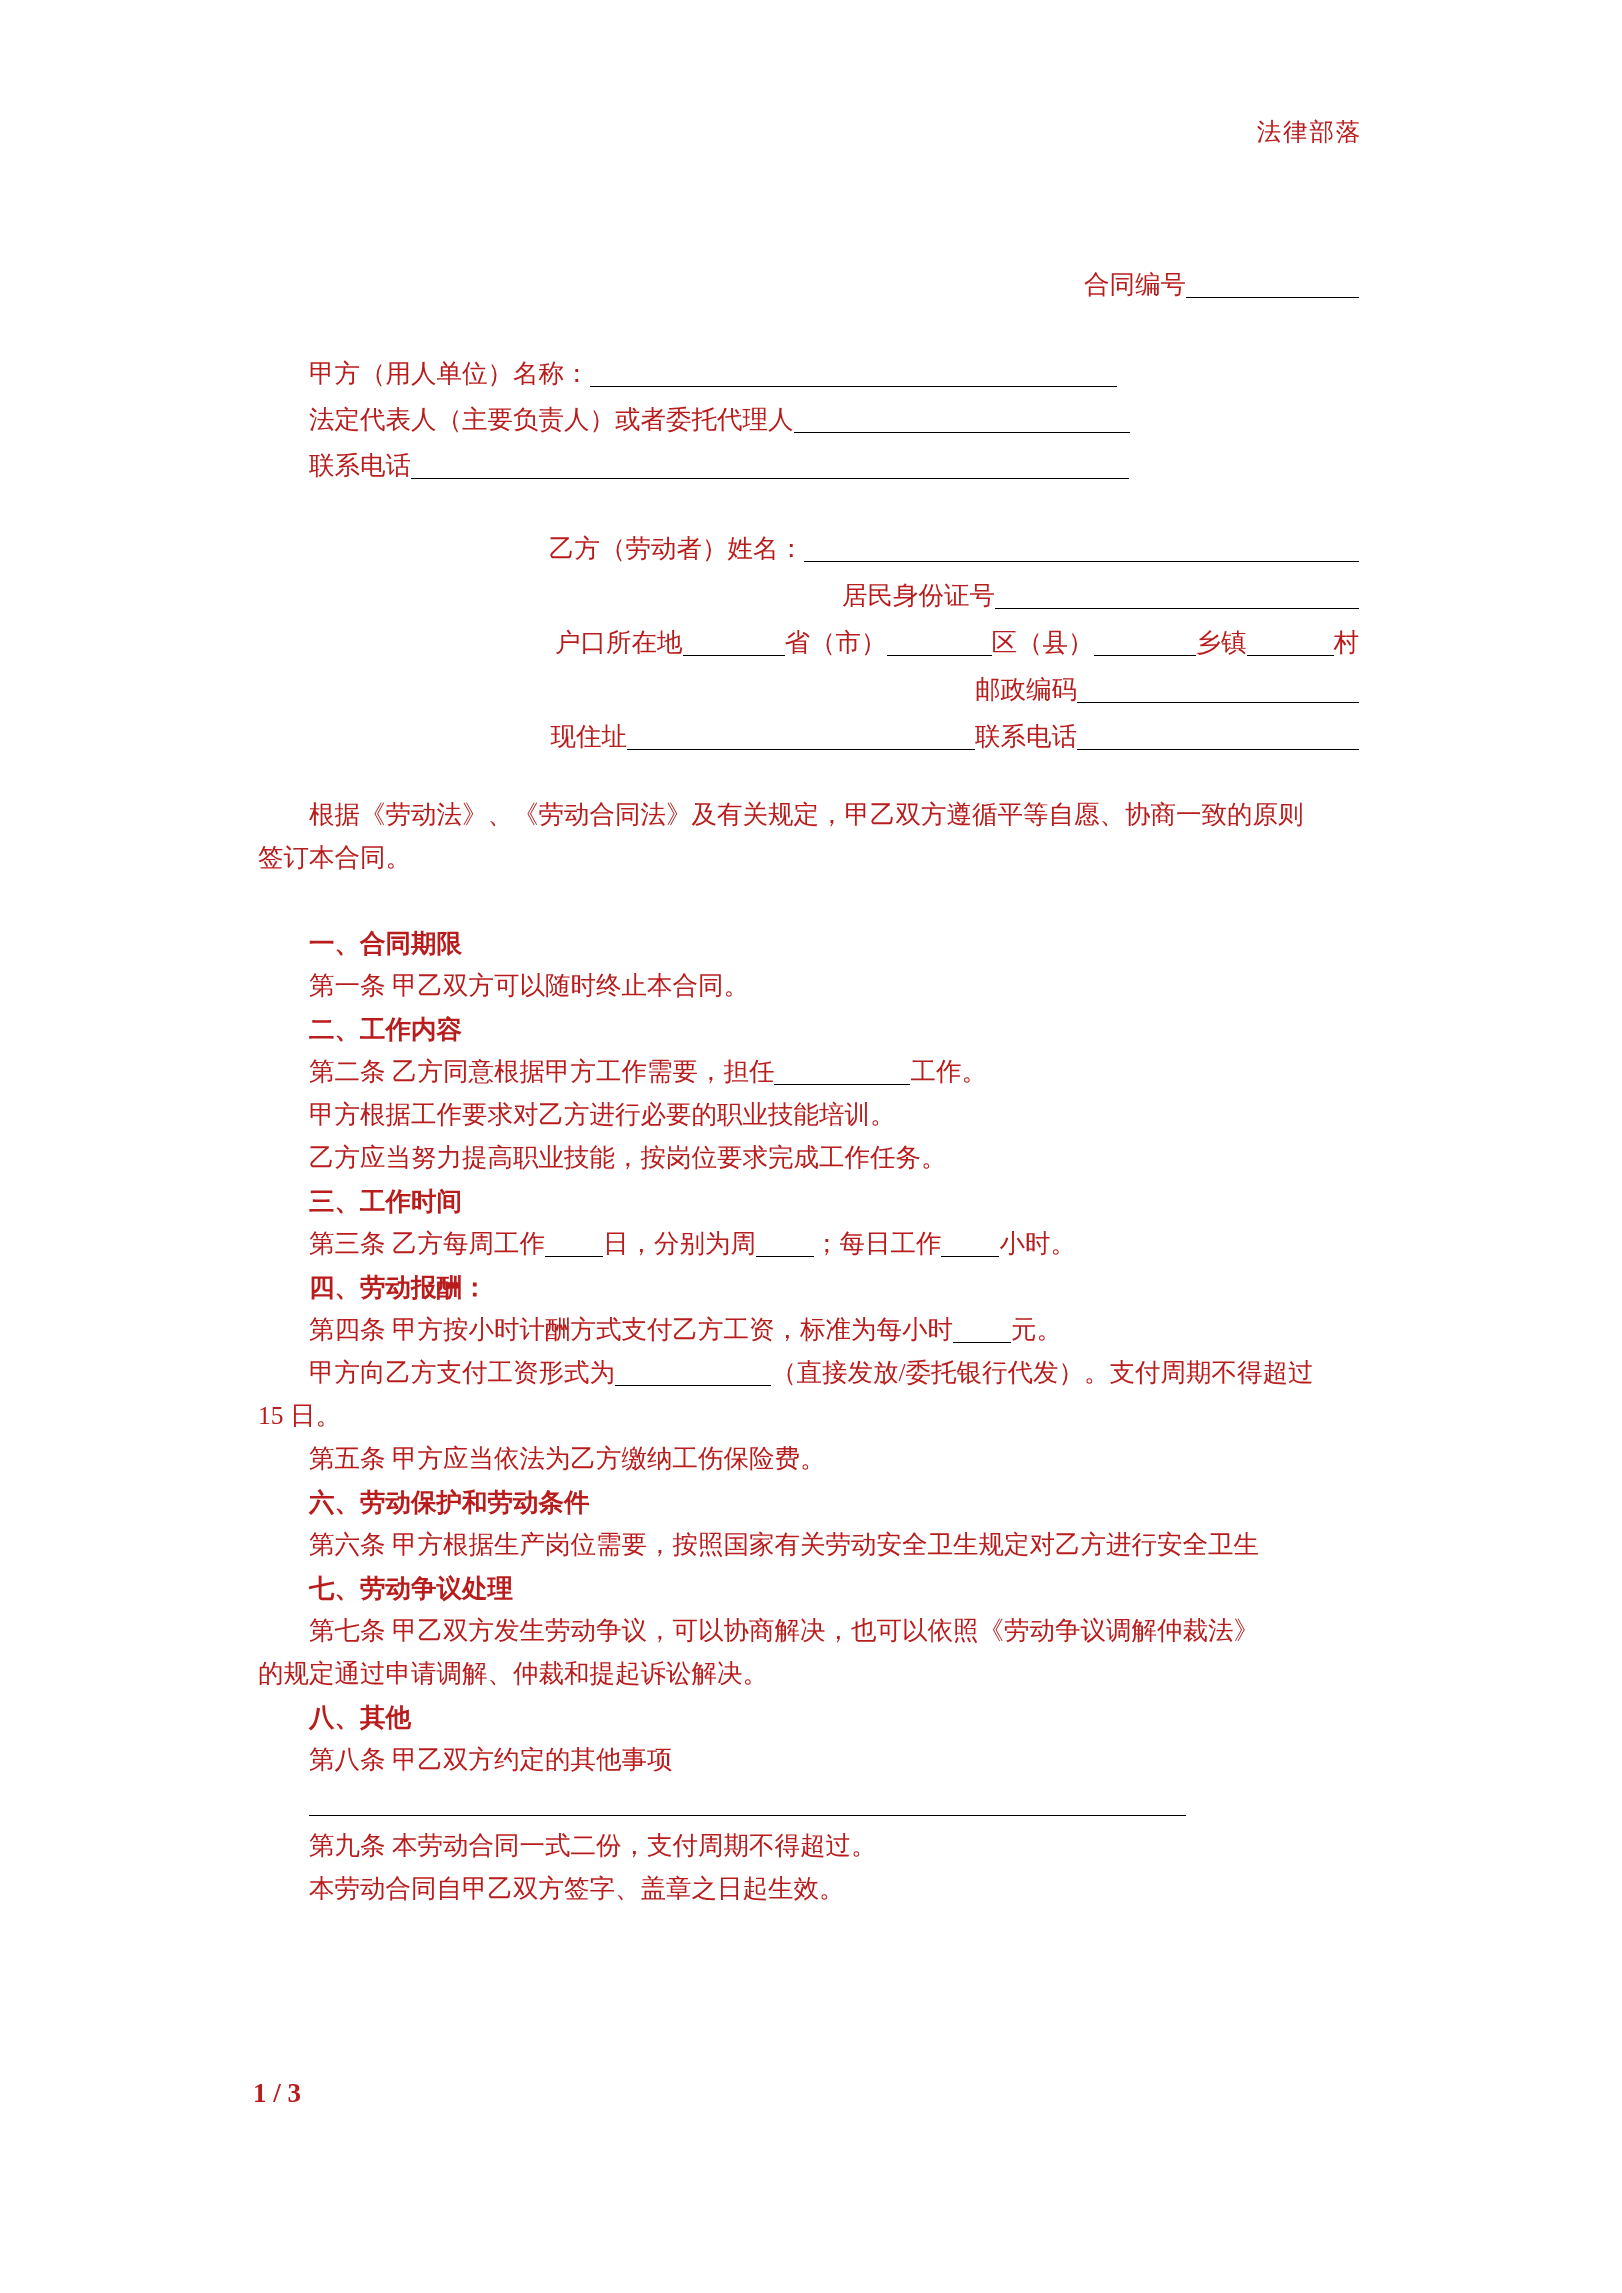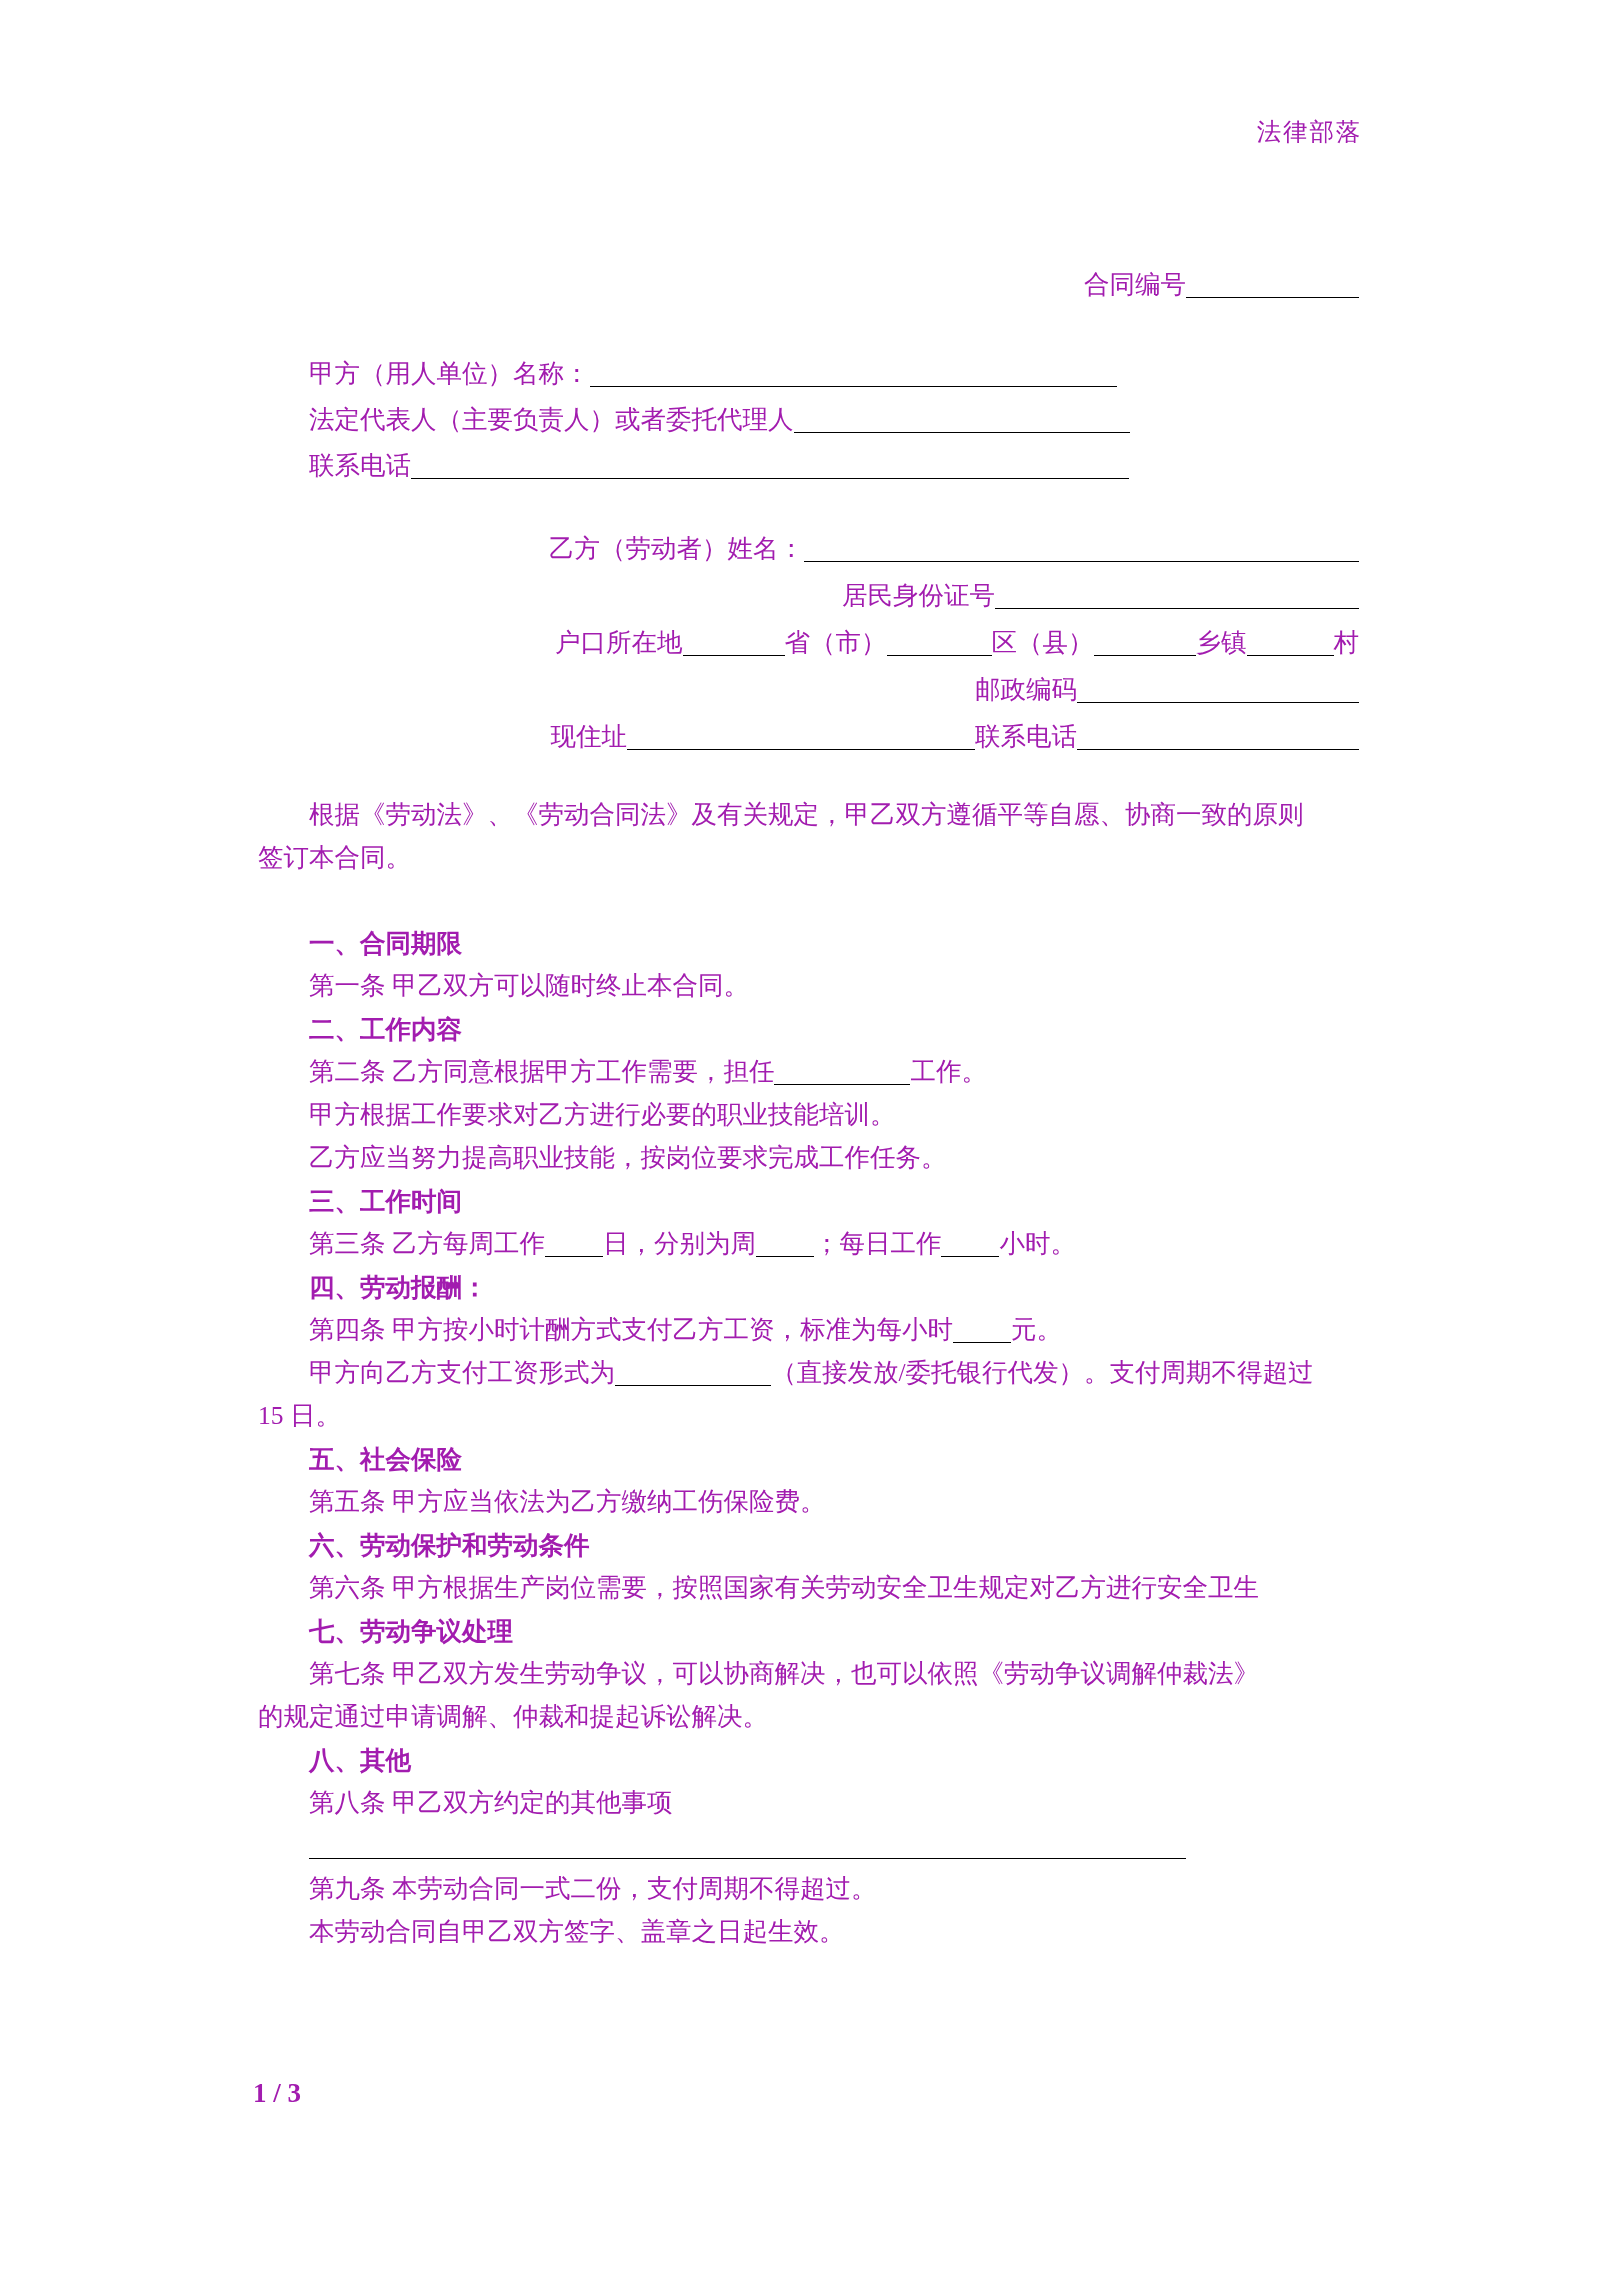--- a/index.html
+++ b/index.html
@@ -1,21 +1,21 @@
 <!DOCTYPE html>
 <html style="font-size:14.5px"><head>
 <meta charset="utf-8">
 <style>
   html,body{margin:0;padding:0;background:#ffffff;}
   .page{
     position:relative;
     width:1623px;
     height:2294px;
     background:#ffffff;
-    color:#a21caf;
+    color:#b91c1c;
     font-family:"Liberation Serif","DejaVu Serif",serif;
     font-size:25.5px;
     overflow:hidden;
   }
   .watermark{
     position:absolute;
     top:115px;
     right:261px;
     font-size:24.5px;
     letter-spacing:1.8px;
@@ -103,21 +103,20 @@
       <p class="ln ind">乙方应当努力提高职业技能，按岗位要求完成工作任务。</p>
 
       <p class="ln ind h">三、工作时间</p>
       <p class="ln ind"><span>第三条 乙方每周工作</span><span class="ul" style="width:58px"></span><span>日，分别为周</span><span class="ul" style="width:58px"></span><span>；每日工作</span><span class="ul" style="width:58px"></span><span>小时。</span></p>
 
       <p class="ln ind h">四、劳动报酬：</p>
       <p class="ln ind"><span>第四条 甲方按小时计酬方式支付乙方工资，标准为每小时</span><span class="ul" style="width:58px"></span><span>元。</span></p>
       <p class="ln ind"><span>甲方向乙方支付工资形式为</span><span class="ul" style="width:156px"></span><span>（直接发放/委托银行代发）。支付周期不得超过</span></p>
       <p class="ln">15 日。</p>
 
-      <p class="ln ind h">五、社会保险</p>
       <p class="ln ind">第五条 甲方应当依法为乙方缴纳工伤保险费。</p>
 
       <p class="ln ind h">六、劳动保护和劳动条件</p>
       <p class="ln ind">第六条 甲方根据生产岗位需要，按照国家有关劳动安全卫生规定对乙方进行安全卫生</p>
 
       <p class="ln ind h">七、劳动争议处理</p>
       <p class="ln ind">第七条 甲乙双方发生劳动争议，可以协商解决，也可以依照《劳动争议调解仲裁法》</p>
       <p class="ln">的规定通过申请调解、仲裁和提起诉讼解决。</p>
 
       <p class="ln ind h">八、其他</p>

